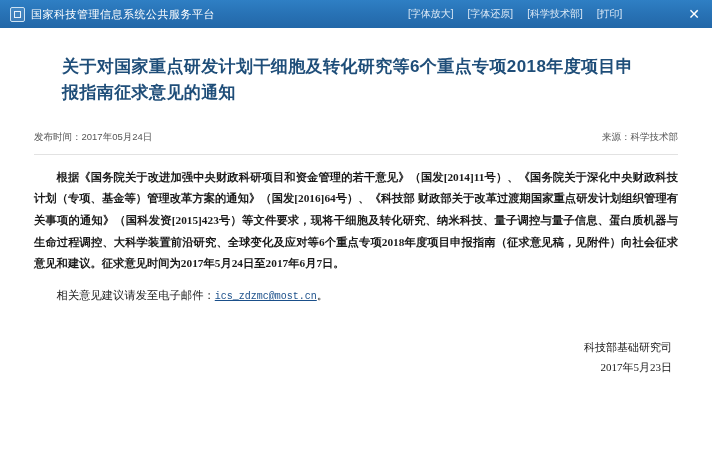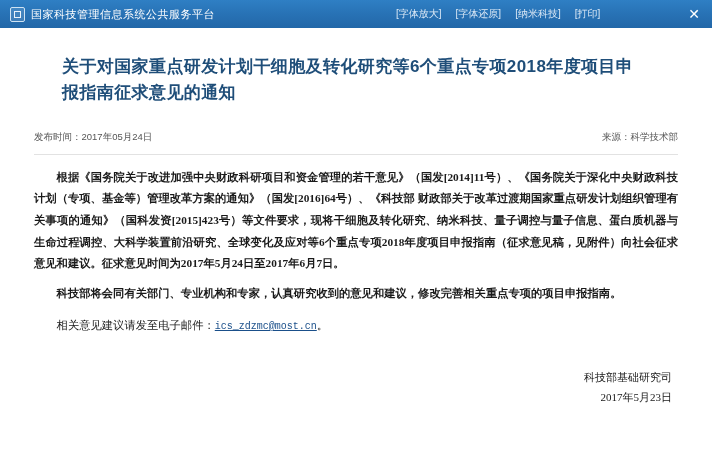--- a/index.html
+++ b/index.html
@@ -56,21 +56,21 @@
     border: 1px solid #eaf3fb;
     box-sizing: border-box;
   }
   .header-title {
     font-size: 11px;
     letter-spacing: 0.5px;
     white-space: nowrap;
   }
   .header-tools {
     position: absolute;
-    left: 396px;
+    left: 408px;
     top: 0;
     height: 28px;
     display: flex;
     align-items: center;
     gap: 14px;
     font-size: 10px;
     color: #dce9f6;
   }
   .header-tool {
     white-space: nowrap;
@@ -159,21 +159,21 @@
 <div class="page">
 
   <div class="header">
     <div class="header-left">
       <span class="header-logo"></span>
       <span class="header-title">国家科技管理信息系统公共服务平台</span>
     </div>
     <div class="header-tools">
       <span class="header-tool">[字体放大]</span>
       <span class="header-tool">[字体还原]</span>
-      <span class="header-tool">[纳米科技]</span>
+      <span class="header-tool">[科学技术部]</span>
       <span class="header-tool">[打印]</span>
     </div>
     <div class="header-close">✕</div>
   </div>
 
   <div class="doc">
 
     <div class="doc-title">关于对国家重点研发计划干细胞及转化研究等6个重点专项2018年度项目申报指南征求意见的通知</div>
 
     <div class="doc-meta">
@@ -182,21 +182,20 @@
       </span>
       <span>
         <span>来源：</span><span>科学技术部</span>
       </span>
     </div>
 
     <div class="divider"></div>
 
     <div class="doc-content">
       <p class="para spaced">根据《国务院关于改进加强中央财政科研项目和资金管理的若干意见》（国发[2014]11号）、《国务院关于深化中央财政科技计划（专项、基金等）管理改革方案的通知》（国发[2016]64号）、《科技部 财政部关于改革过渡期国家重点研发计划组织管理有关事项的通知》（国科发资[2015]423号）等文件要求，现将干细胞及转化研究、纳米科技、量子调控与量子信息、蛋白质机器与生命过程调控、大科学装置前沿研究、全球变化及应对等6个重点专项2018年度项目申报指南（征求意见稿，见附件）向社会征求意见和建议。征求意见时间为2017年5月24日至2017年6月7日。</p>
-      <p class="para spaced">科技部将会同有关部门、专业机构和专家，认真研究收到的意见和建议，修改完善相关重点专项的项目申报指南。</p>
       <p class="mail-line">
         <span>相关意见建议请发至电子邮件：</span><a class="mail-link" href="#">ics_zdzmc@most.cn</a><span>。</span>
       </p>
     </div>
 
     <div class="signature">
       <span class="sig-line">科技部基础研究司</span>
       <span class="sig-line">2017年5月23日</span>
     </div>
 

